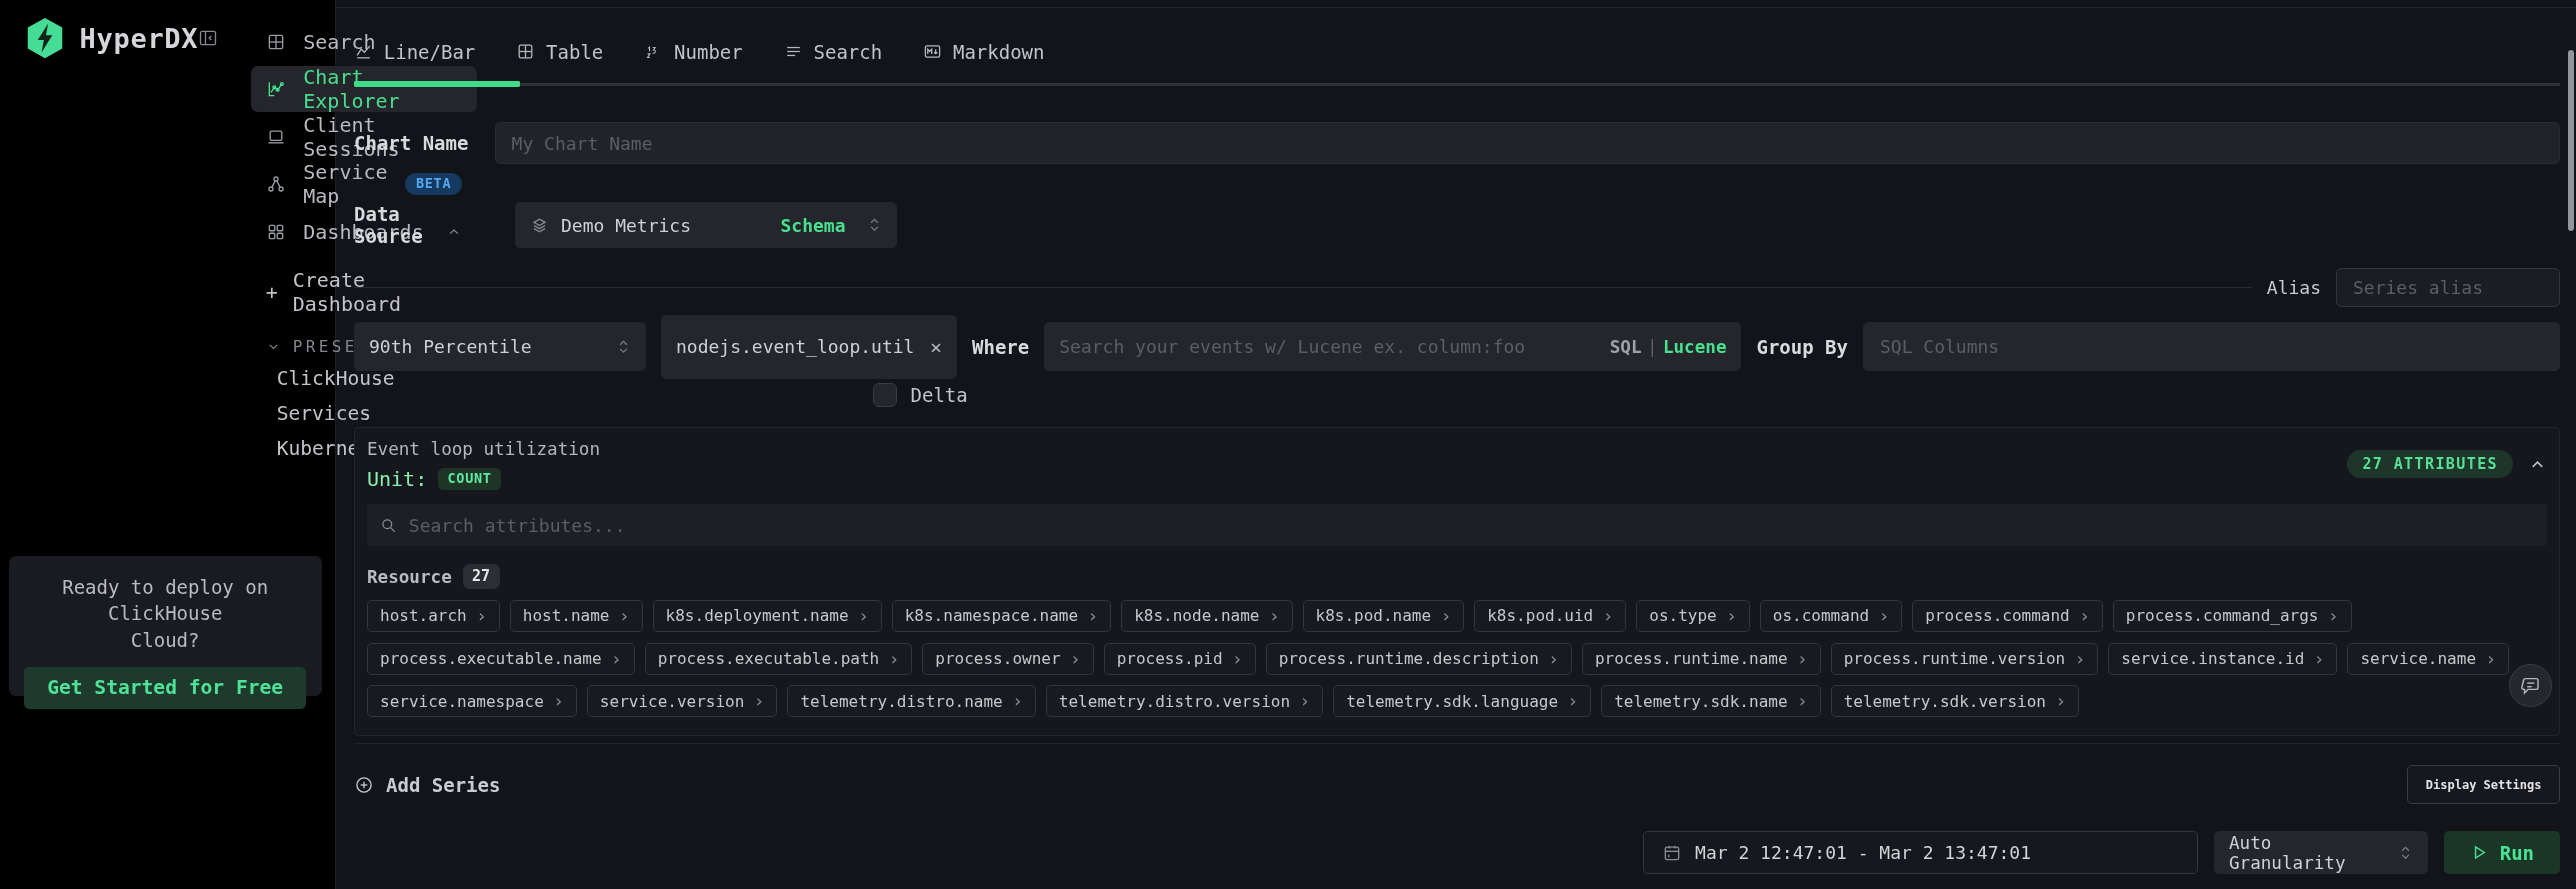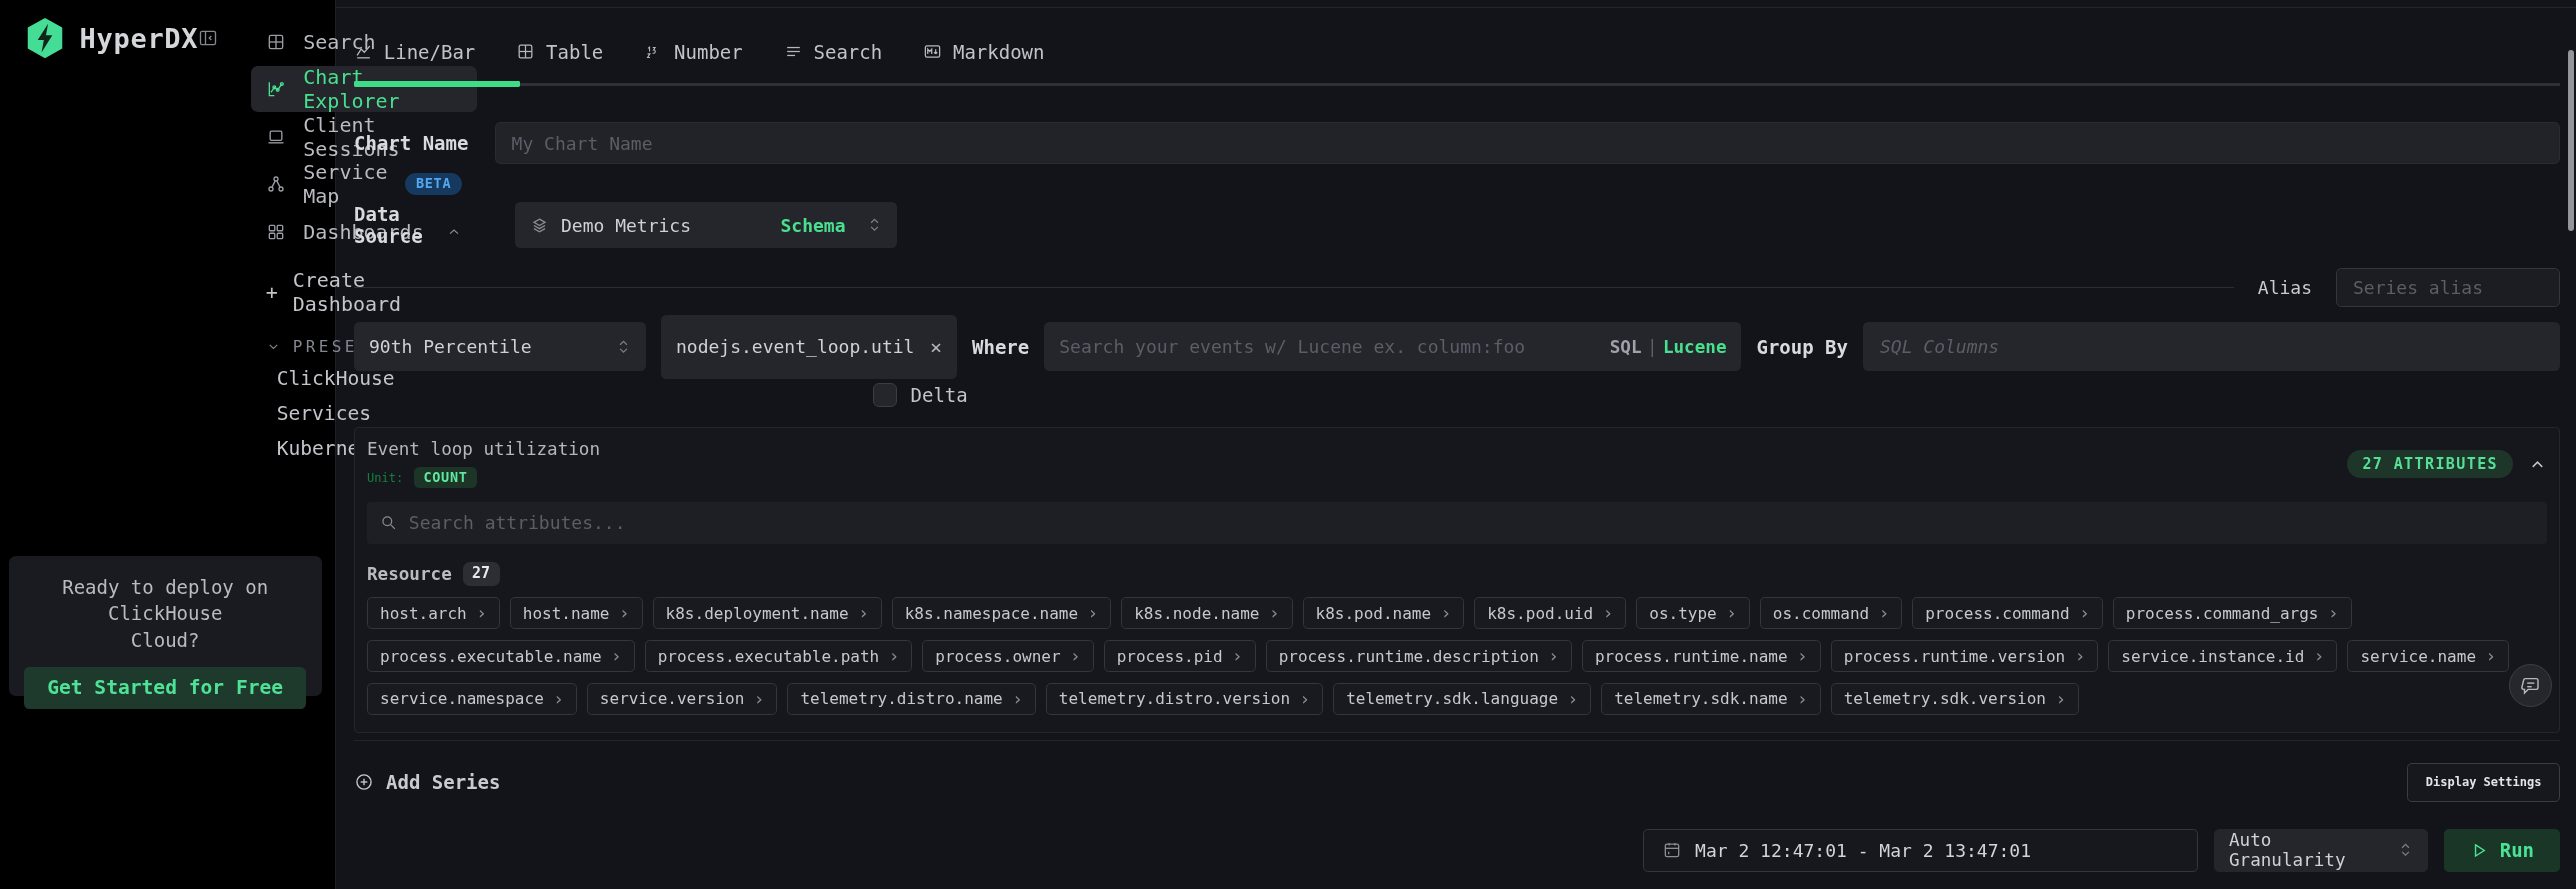--- a/index.html
+++ b/index.html
@@ -80,55 +80,55 @@
   .datasource-row { margin-top:38px; }
   .datasource-row .field-label { width:123px; }
   .select-box {
     background:#25262c; border-radius:5.4px; height:46px; display:flex; align-items:center;
     padding:0 15px; cursor:pointer; font-size:18px; color:#cfd1d6;
   }
   .datasource-select { width:382px; margin-left:38px; gap:12px; }
   .schema-link { margin-left:auto; color:#47e08f; font-weight:bold; }
   .updown { color:#7b7e85; margin-left:9.5px; flex:none; }
 
-  .alias-row { margin-top:20px; gap:24px; }
+  .alias-row { margin-top:20px; gap:15px; }
   .hairline { flex:1; height:0.7px; background:#2b2d33; }
   .alias-label { font-size:18px; color:#c9cbd1; }
   .alias-input { width:224px; height:39px; background:#1c1d22; border-color:#33363b; }
 
   .series-row { margin-top:15px; gap:15px; height:49px; }
   .agg-select { width:292px; justify-content:space-between; height:49px; }
   .metric-chip { width:296px; height:64px; justify-content:space-between; }
   .chip-x { color:#b6b8bd; font-size:20px; margin-left:10.8px; cursor:pointer; }
   .where-input-wrap {
     flex:1; background:#25262c; border-radius:5.4px; height:49px; display:flex; align-items:center;
     padding:0 15px; gap:4px;
   }
   .where-input { flex:1; background:transparent; border:none; outline:none;
     font-family:inherit; font-size:18px; color:#c9cbd1; min-width:0; }
   .where-input::placeholder { color:#5b5e66; }
   .lang-toggle { flex:none; font-size:17.6px; font-weight:bold; color:#9fa2a9; cursor:pointer; }
   .lang-sep { color:#5c5f66; font-weight:normal; padding:0 5.4px; }
   .lang-active { color:#47e08f; }
-  .groupby-input { width:697px; height:49px; background:#25262c; border-color:transparent;font-style:italic; }
+  .groupby-input { width:697px; height:49px; background:#25262c; border-color:transparent; }
 
   .delta-row { margin-top:12px; margin-left:519px; gap:13.5px; }
   .checkbox { width:24px; height:24px; background:#25262b; border:0.7px solid #3a3d44;
     border-radius:6px; cursor:pointer; }
   .delta-label { font-size:19px; color:#c3c5ca; }
 
   
   .attr-panel {
     margin-top:20px; border:0.7px solid #24262c; background:#16171c; border-radius:4px;
     padding:10.8px 12px 17.6px 12px; position:relative;
   }
   .panel-head { display:flex; align-items:flex-start; justify-content:space-between; }
   .panel-title { font-size:17.6px; color:#b4b6bb; }
   .unit-row { display:flex; align-items:center; gap:10.8px; margin-top:8px; }
-  .unit-label { font-size:12px; color:#15803d; }
+  .unit-label { font-size:20px; color:#86efac; }
   .count-badge { background:#1c3527; color:#5fe8a0; font-weight:bold; font-size:13.5px;
     letter-spacing:0.7px; padding:4px 9.5px; border-radius:5.4px; line-height:1; }
   .head-right { display:flex; align-items:center; gap:15px; margin-top:10.8px; }
   .attr-pill { background:#1e352a; color:#55e095; font-weight:bold; font-size:15px;
     letter-spacing:1.4px; padding:6.8px 15px; border-radius:675px; line-height:1; cursor:pointer; }
   .panel-collapse { color:#c3c5ca; cursor:pointer; }
   .attr-search {
     margin-top:13.5px; background:#1e1f25; border-radius:4px; height:42px;
     display:flex; align-items:center; gap:10.8px; padding:0 12px;
   }

